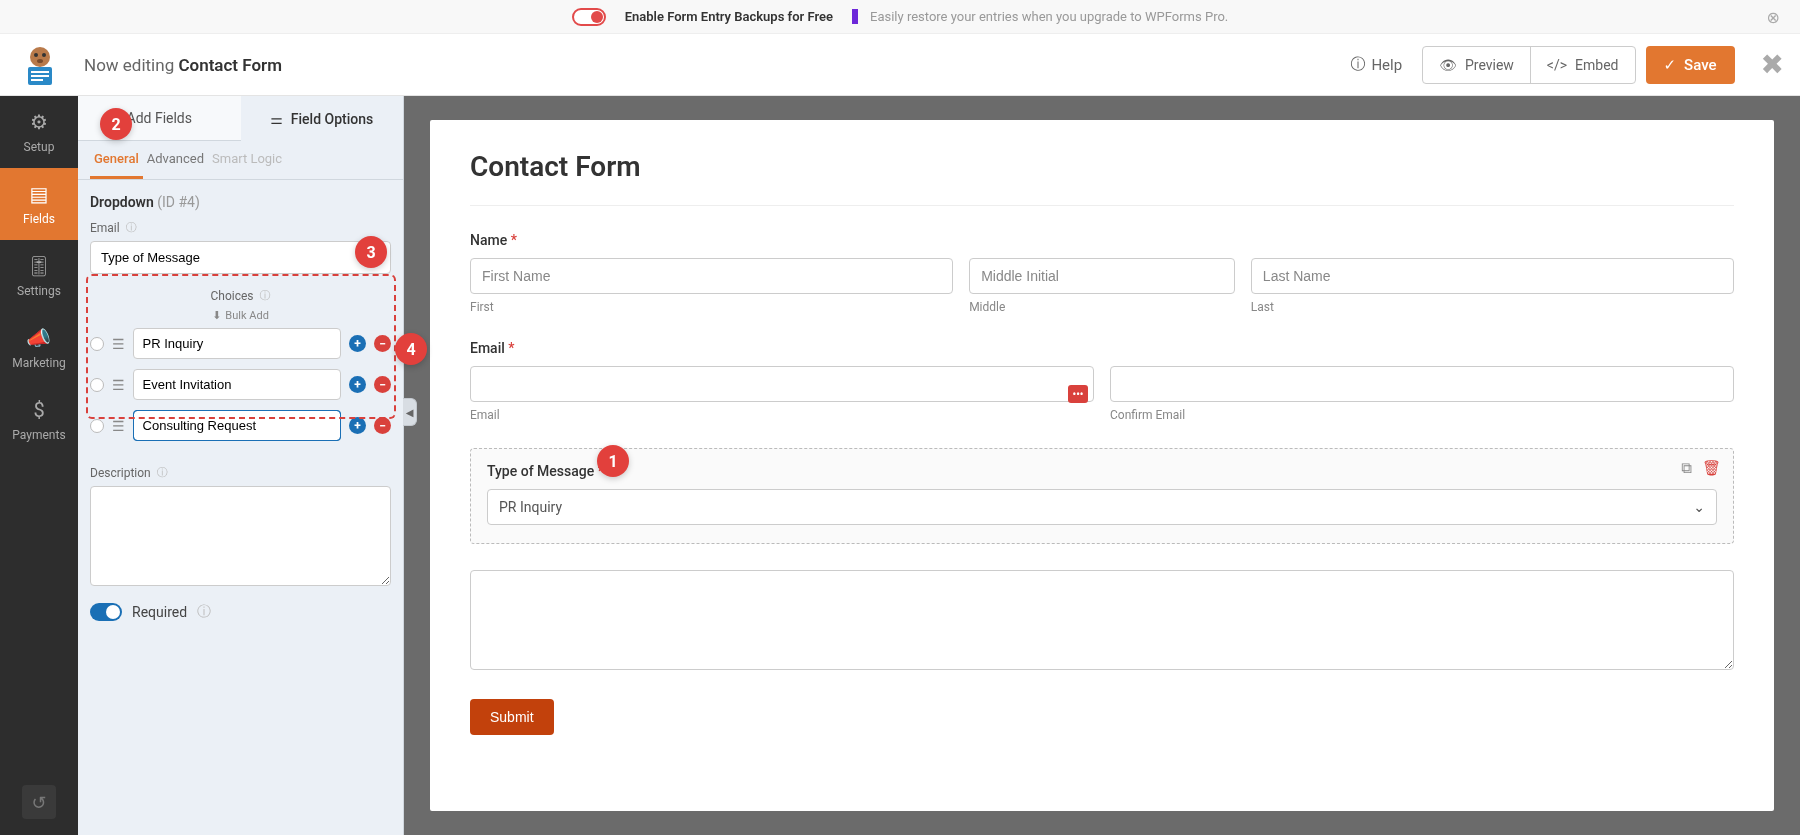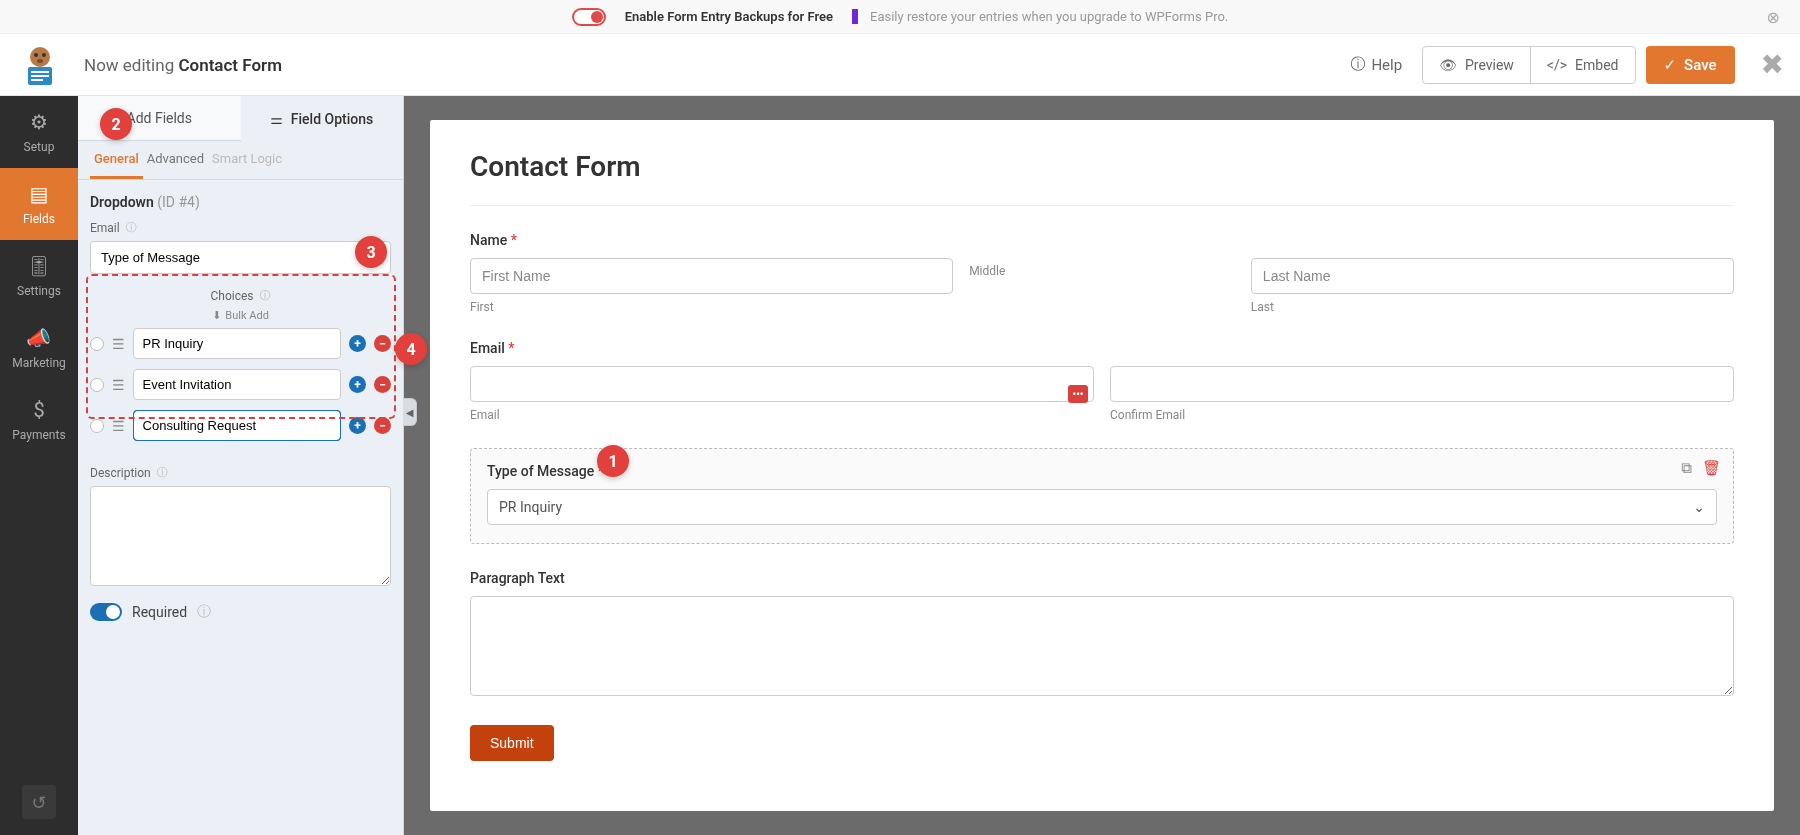--- a/index.html
+++ b/index.html
@@ -280,20 +280,21 @@
 
       <div class="f-label">
         <span>Name</span> <span class="req-star">*</span>
       </div>
       <div class="f-row">
         <div class="f-col">
           <input class="f-input" placeholder="First Name" style="">
           <div class="sub-label">First</div>
         </div>
         <div class="f-col narrow">
+          <input class="f-input" placeholder="Middle Initial" style="">
           <div class="sub-label">Middle</div>
         </div>
         <div class="f-col">
           <input class="f-input" placeholder="Last Name" style="">
           <div class="sub-label">Last</div>
         </div>
       </div>
 
       <div class="f-label">
         <span>Email</span> <span class="req-star">*</span>
@@ -318,20 +319,19 @@
         <div class="f-label" style="margin-bottom:10px;">
           <span>Type of Message</span> <span class="req-star">*</span>
         </div>
         <div class="select-box">
           <span>PR Inquiry</span>
           <span>⌄</span>
         </div>
         <div class="callout" style="left:126px; top:-4px;">1</div>
       </div>
 
-      <div class="f-label">Paragraph Text</div>
       <textarea class="textarea-big" style=""></textarea>
 
       <div style="height:26px;"></div>
       <button class="submit-btn">Submit</button>
     </div>
   </div>
 </div>
 
 </body></html>

